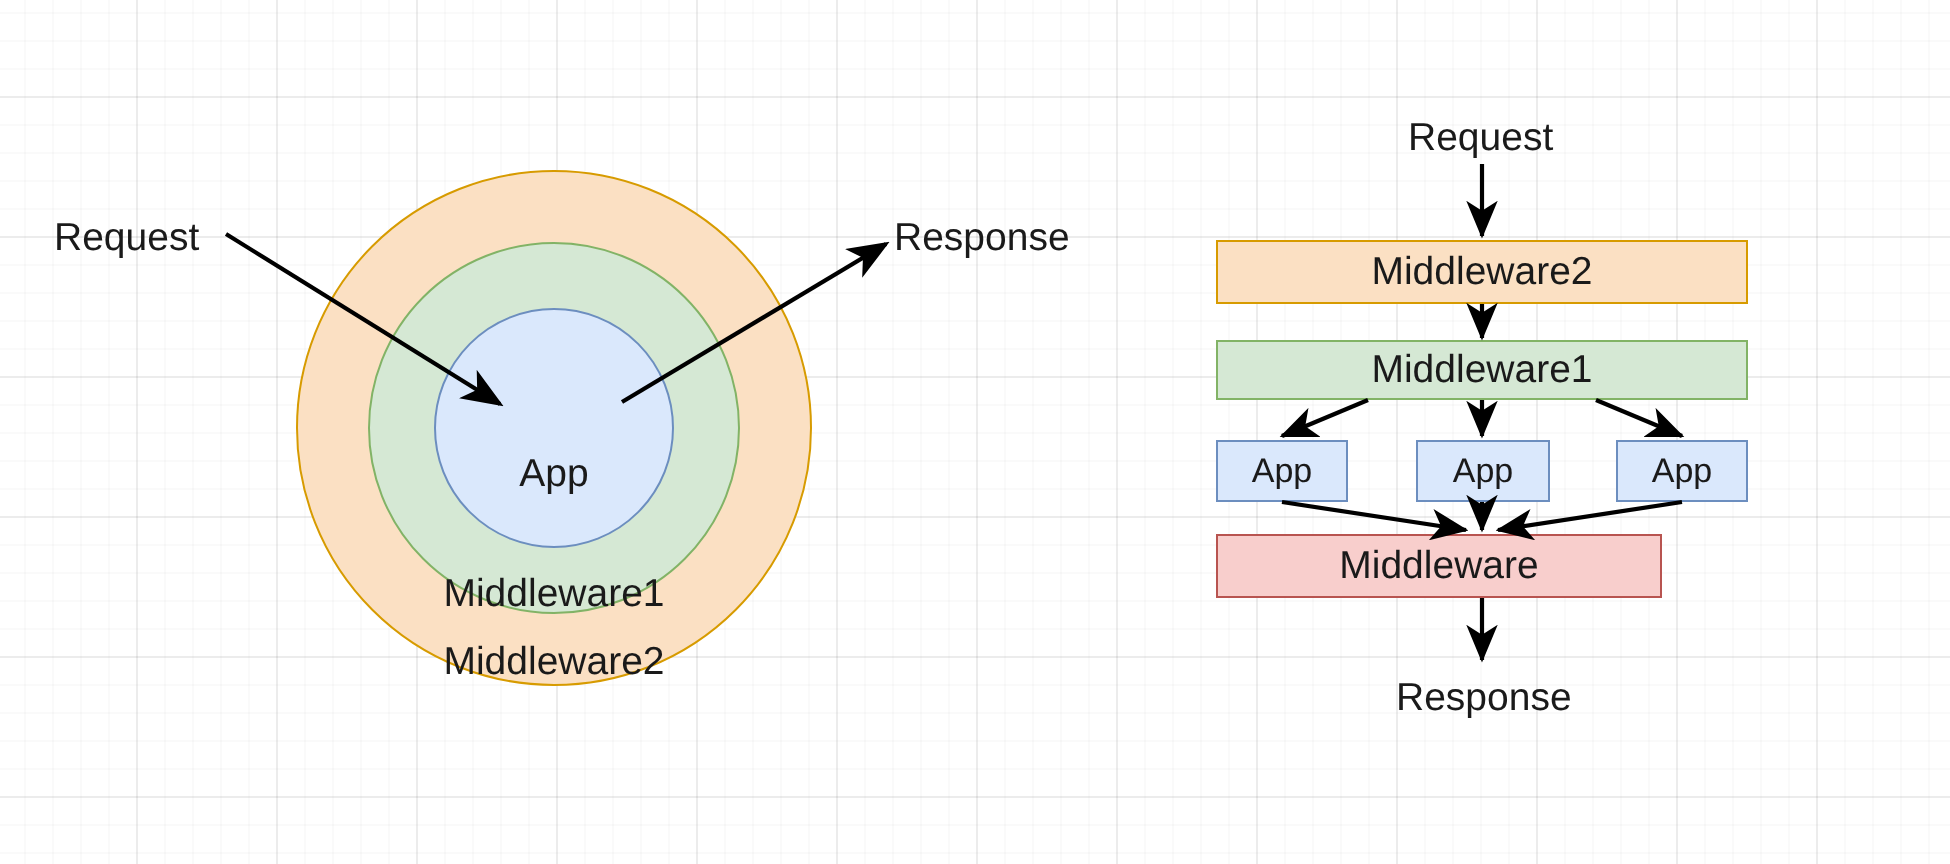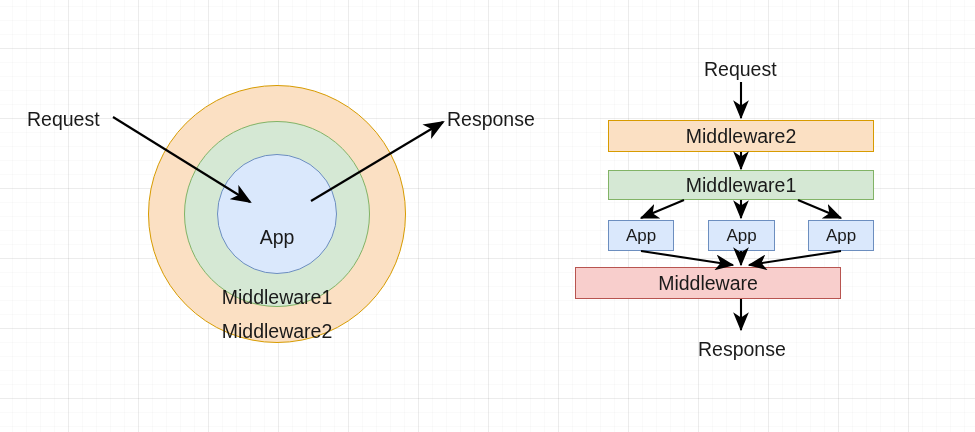--- a/index.html
+++ b/index.html
@@ -115,21 +115,21 @@
   <div class="box" style="left:708px; top:220px; width:67px; height:31px;
               background:#dae8fc; border-color:#6c8ebf; font-size:17px;">
     <span>App</span>
   </div>
 
   <div class="box" style="left:808px; top:220px; width:66px; height:31px;
               background:#dae8fc; border-color:#6c8ebf; font-size:17px;">
     <span>App</span>
   </div>
 
-  <div class="box" style="left:575px; top:267px; width:266px; height:32px;
+  <div class="box" style="left:608px; top:267px; width:223px; height:32px;
               background:#f8cecc; border-color:#b85450; font-size:19.5px;">
     <span>Middleware</span>
   </div>
 
   <div class="lbl lbl-20" style="left:698px; top:338px;">Response</div>
 
   <svg class="svg-layer" viewBox="0 0 975 432" width="975" height="432">
     <defs>
       <marker id="ah" markerWidth="10" markerHeight="8" refX="9" refY="4" orient="auto" markerUnits="strokeWidth">
         <path d="M0,0 L10,4 L0,8 L2.6,4 z" fill="#000000"></path>

